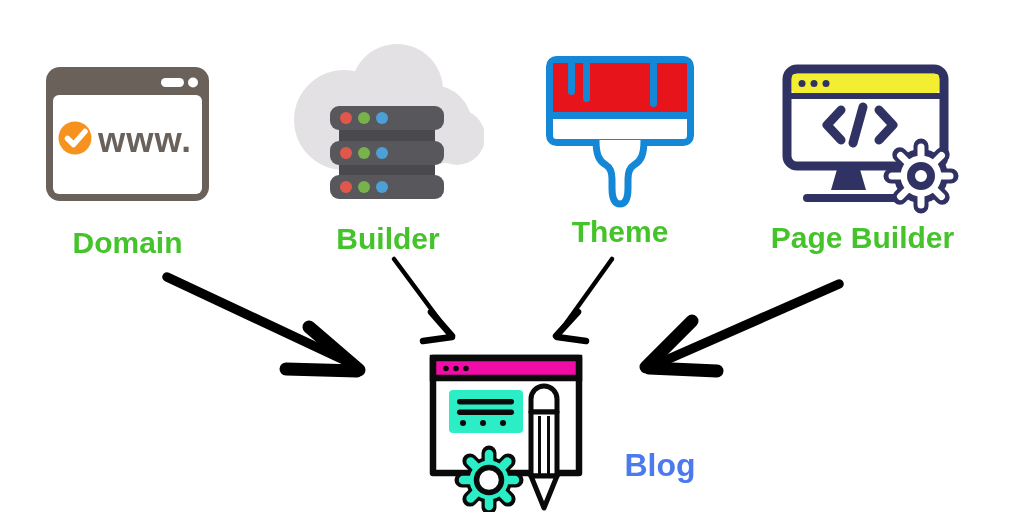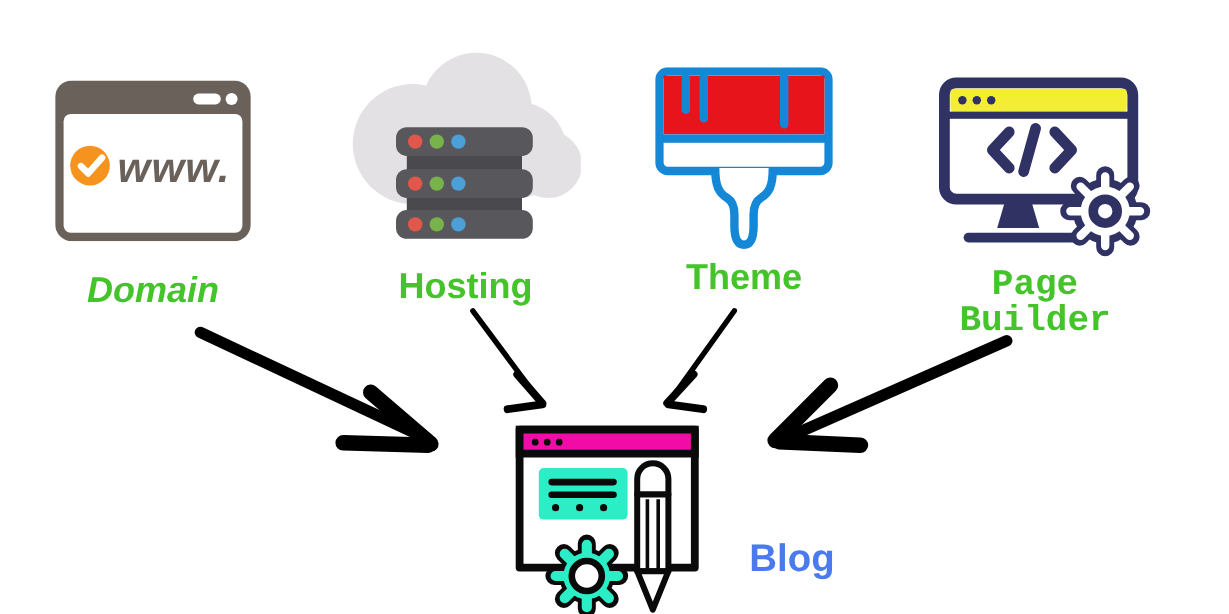--- a/index.html
+++ b/index.html
@@ -26,21 +26,21 @@
   .s-navy{stroke:var(--builder-navy,#303264);fill:none;stroke-linecap:round;stroke-linejoin:round;}
   .f-navy{fill:var(--builder-navy,#303264);}
   .s-ink{stroke:var(--ink-black,#0A0A0A);fill:#fff;stroke-linejoin:round;}
   .f-teal{fill:var(--blog-teal,#2BEEC6);}
 </style>
 </head>
 <body>
 
 <div class="canvas">
 
-  <figure class="node" style="left:20px;top:67px;width:215px;font-style:italic;">
+  <figure class="node" style="left:20px;top:67px;width:215px;">
     <svg width="163" height="134" viewBox="0 0 163 134">
       <rect x="0" y="0" width="163" height="134" rx="14" style="fill:var(--browser-taupe,#6A615A)"></rect>
       <rect x="7" y="28" width="149" height="99" rx="6" fill="#fff"></rect>
       <rect x="115" y="11" width="23" height="9" rx="4.5" fill="#fff"></rect>
       <circle cx="147" cy="15.5" r="5" fill="#fff"></circle>
       <circle cx="29" cy="71" r="16.5" style="fill:var(--check-orange,#F6921E)"></circle>
       <path d="M21.5,71.5 l6,6 l11.5,-13" fill="none" stroke="#fff" stroke-width="5.5" stroke-linecap="round" stroke-linejoin="round"></path>
       <text x="52" y="85" font-size="35" font-weight="bold" letter-spacing="1" style="fill:var(--browser-taupe,#6A615A)">www.</text>
     </svg>
     <figcaption style="margin-top:27px;">Domain</figcaption>
@@ -69,21 +69,21 @@
           <circle cx="90" cy="76" r="6" style="fill:var(--led-blue,#4C9FD7)"></circle>
           <circle cx="54" cy="111" r="6" style="fill:var(--led-red,#E2574C)"></circle>
           <circle cx="72" cy="111" r="6" style="fill:var(--led-green,#77B24A)"></circle>
           <circle cx="90" cy="111" r="6" style="fill:var(--led-blue,#4C9FD7)"></circle>
           <circle cx="54" cy="145" r="6" style="fill:var(--led-red,#E2574C)"></circle>
           <circle cx="72" cy="145" r="6" style="fill:var(--led-green,#77B24A)"></circle>
           <circle cx="90" cy="145" r="6" style="fill:var(--led-blue,#4C9FD7)"></circle>
         </g>
       </g>
     </svg>
-    <figcaption style="margin-top:24px;">Hosting</figcaption>
+    <figcaption style="margin-top:24px;">Builder</figcaption>
   </figure>
 
   <figure class="node" style="left:545px;top:56px;width:150px;">
     <svg width="148" height="152" viewBox="0 0 148 152">
       <rect class="s-brush" x="3.5" y="3.5" width="141" height="83" rx="7" stroke-width="7"></rect>
       <rect x="7" y="7" width="134" height="49" style="fill:var(--brush-red,#E8141C)"></rect>
       <rect class="f-brush" x="3.5" y="56" width="141" height="7"></rect>
       <g class="f-brush">
         <rect x="22" y="5" width="7" height="34" rx="3.5"></rect>
         <rect x="37" y="5" width="7" height="41" rx="3.5"></rect>
@@ -112,21 +112,21 @@
         <path d="M119,48 L133,63 L119,78"></path>
       </g>
       <g>
         <path class="s-navy" stroke-width="15" d="M181,114 L191,114 M175.1,128.1 L182.2,135.2 M161,134 L161,144 M146.9,128.1 L139.8,135.2 M141,114 L131,114 M146.9,99.9 L139.8,92.8 M161,94 L161,84 M175.1,99.9 L182.2,92.8"></path>
         <circle cx="161" cy="114" r="27" class="f-navy"></circle>
         <path stroke="#fff" fill="none" stroke-linecap="round" stroke-width="7" d="M181,114 L190,114 M175.1,128.1 L181.5,134.5 M161,134 L161,143 M146.9,128.1 L140.5,134.5 M141,114 L132,114 M146.9,99.9 L140.5,93.5 M161,94 L161,85 M175.1,99.9 L181.5,93.5"></path>
         <circle cx="161" cy="114" r="20.5" fill="#fff"></circle>
         <circle cx="161" cy="114" r="10" fill="#fff" stroke="var(--builder-navy,#303264)" stroke-width="8"></circle>
       </g>
     </svg>
-    <figcaption style="margin-top:1px;font-family:Liberation Mono, monospace;">Page Builder</figcaption>
+    <figcaption style="margin-top:1px;">Page Builder</figcaption>
   </figure>
 
   <svg class="arrows" width="1024" height="512" viewBox="0 0 1024 512">
     <g>
       <path d="M167,277 L344,360" stroke-width="9.5"></path>
       <path d="M309,327 L359,370 M286,369 L357,371" stroke-width="13"></path>
     </g>
     <g>
       <path d="M394,259 L449,333" stroke-width="4.5"></path>
       <path d="M431,312 L452,336 M423,341 L452,337" stroke-width="6.5"></path>

